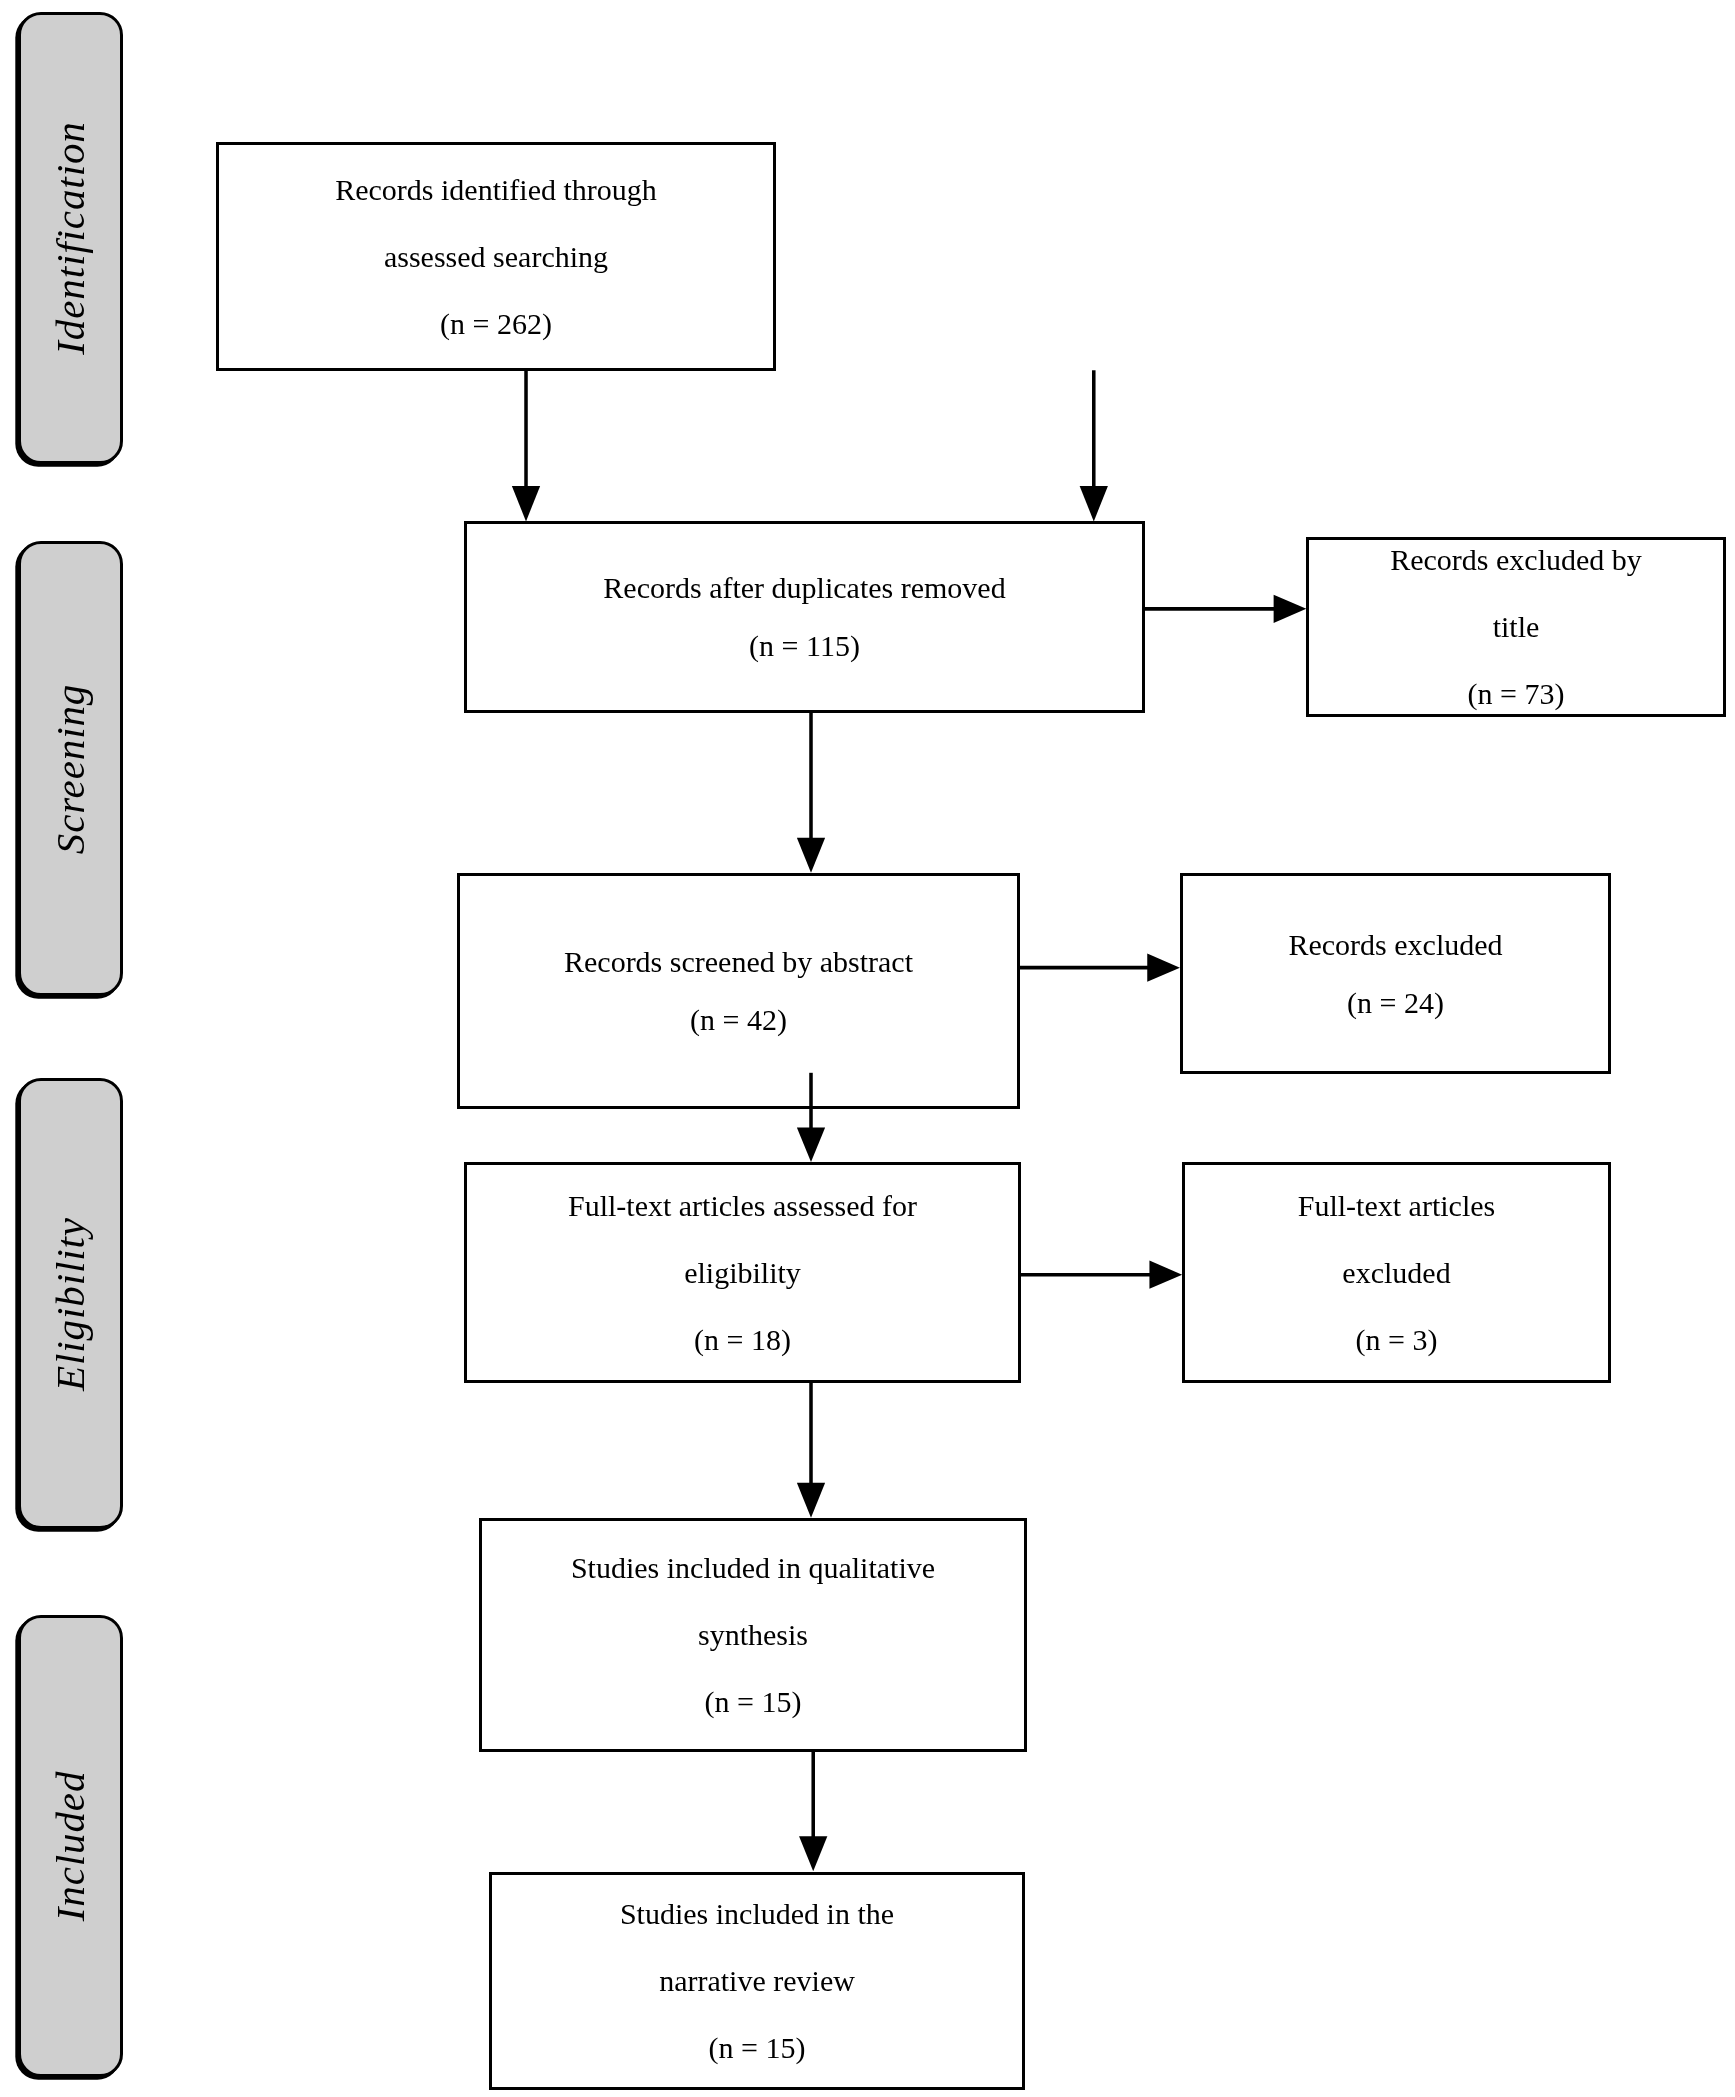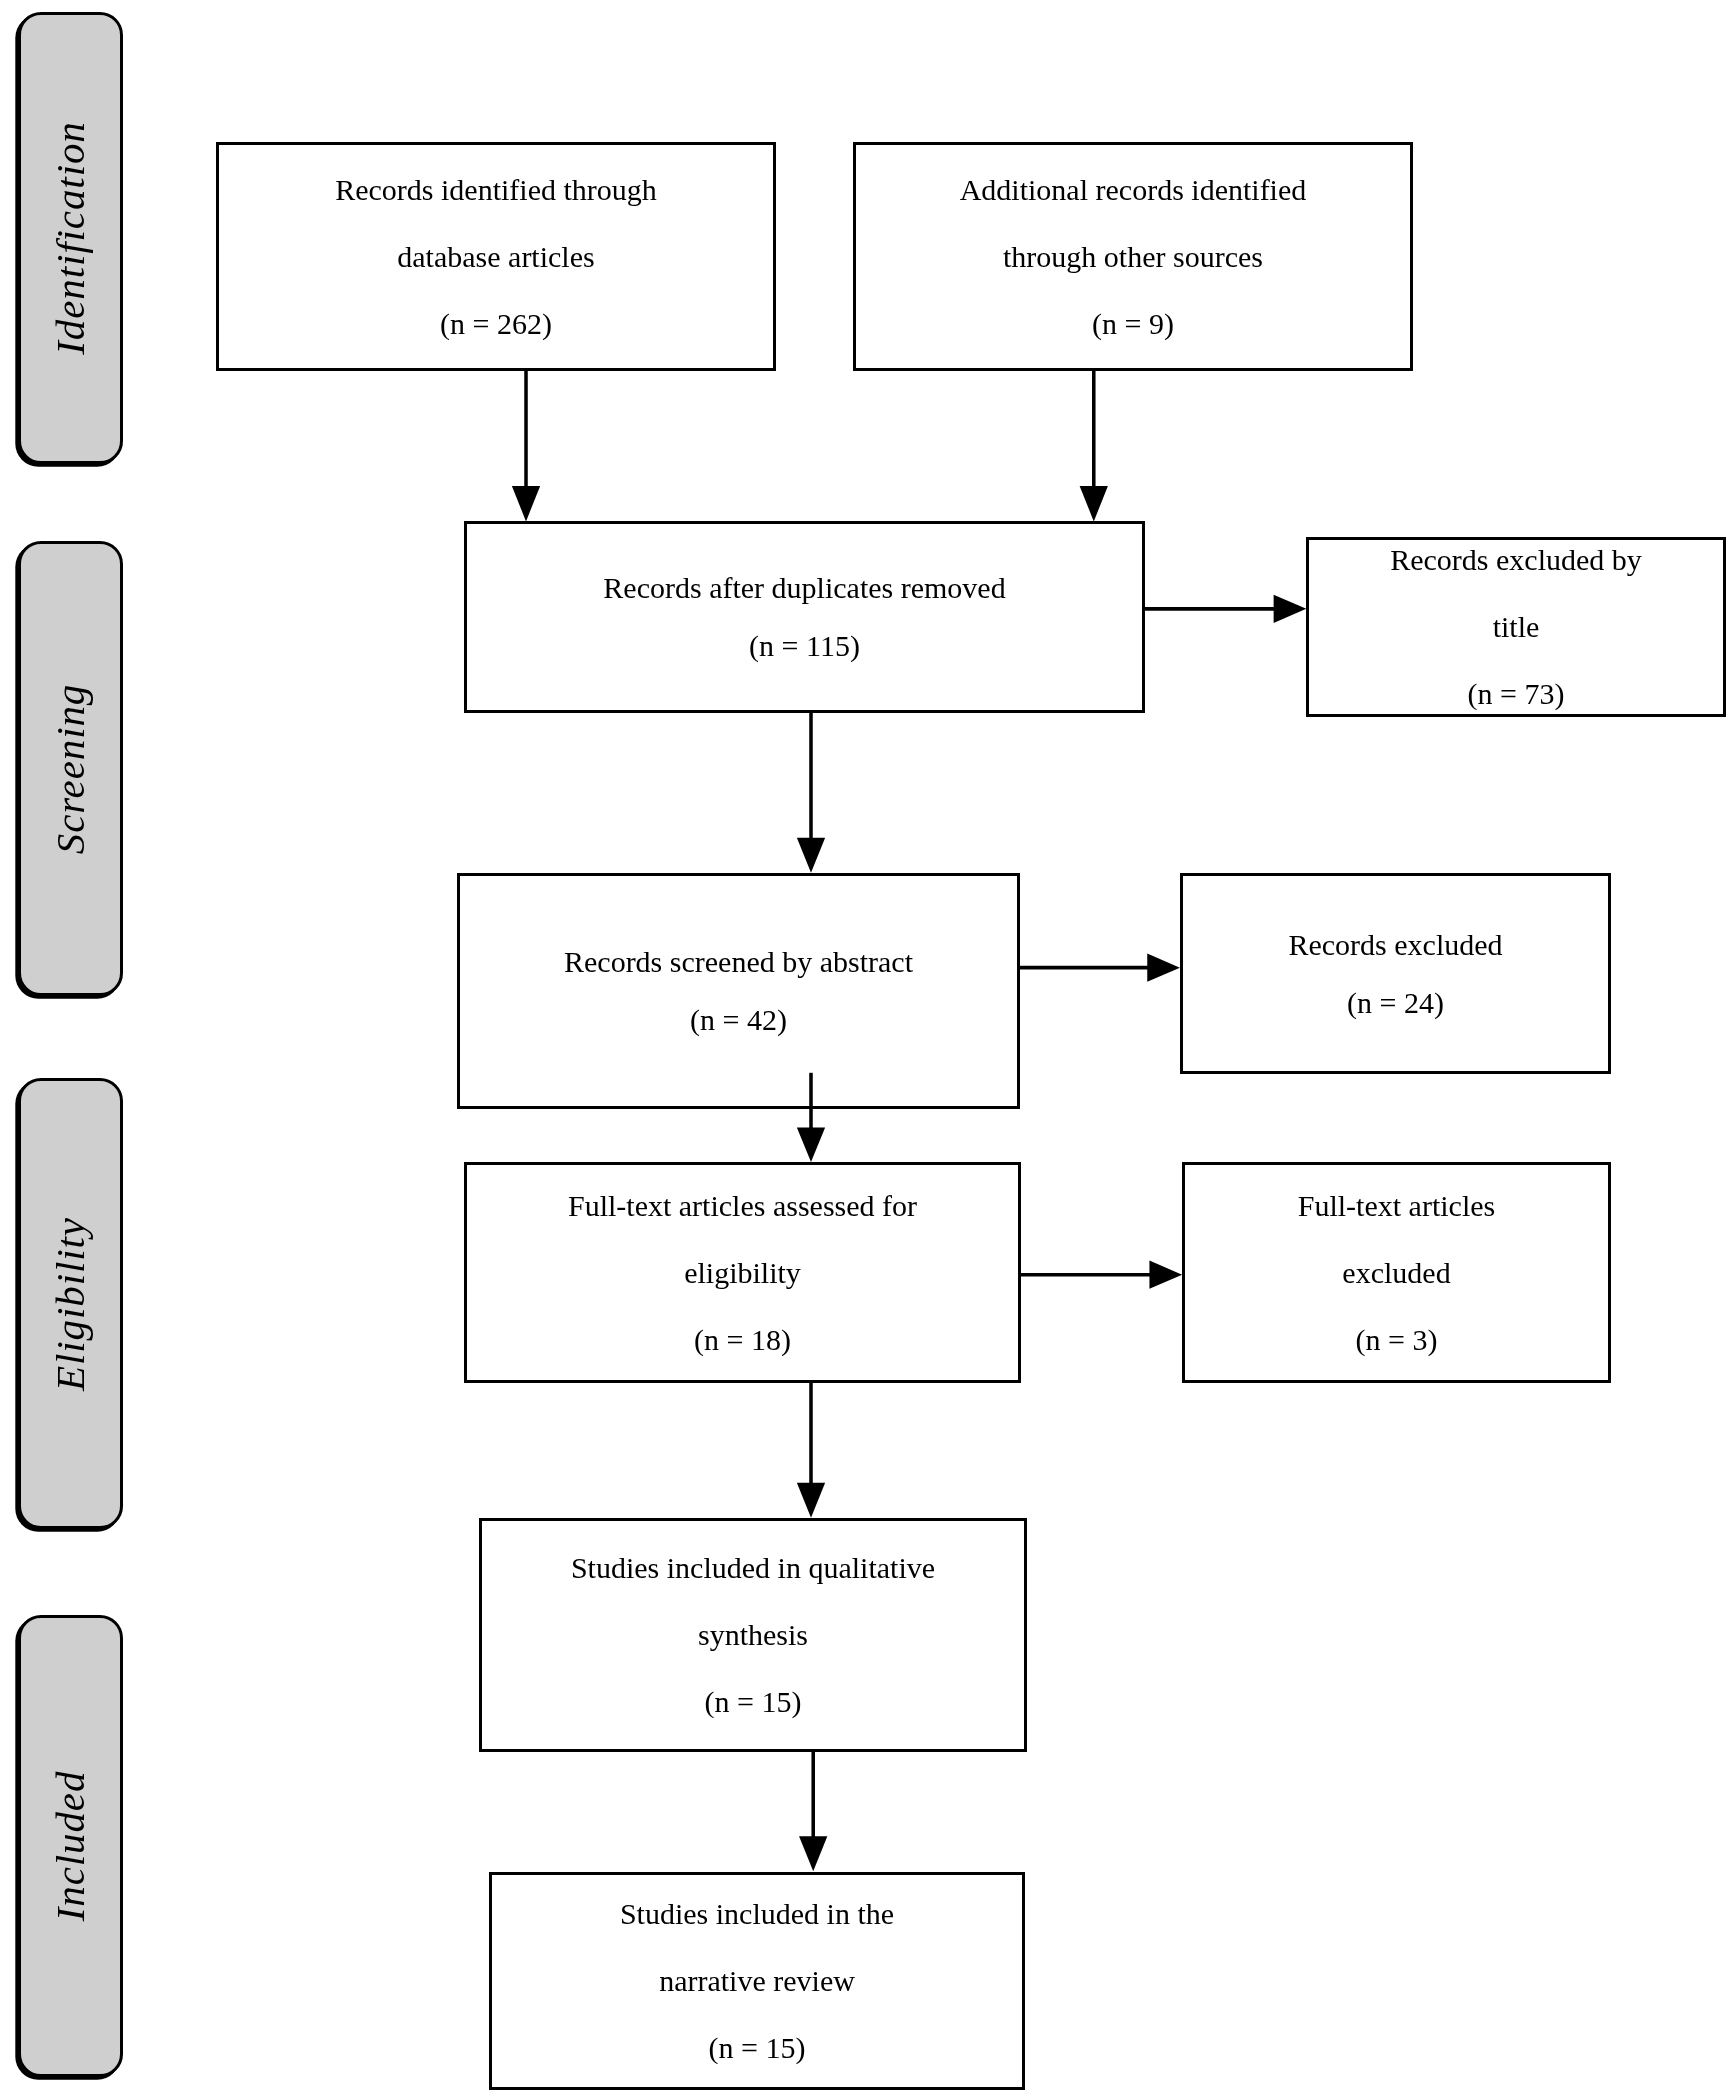--- a/index.html
+++ b/index.html
@@ -80,29 +80,24 @@
   </div>
   <div class="stage" style="top:1078px;height:451px">
     <span class="stage-label">Eligibility</span>
   </div>
   <div class="stage" style="top:1615px;height:462px">
     <span class="stage-label">Included</span>
   </div>
 
   <div class="flow-box" style="left:216px;top:142px;width:560px;height:229px">
     <div class="line">Records identified through</div>
-    <div class="line">database articles</div>
+    <div class="line">assessed searching</div>
     <div class="line">(n = 262)</div>
   </div>
 
-  <div class="flow-box" style="left:853px;top:142px;width:560px;height:229px">
-    <div class="line">Additional records identified</div>
-    <div class="line">through other sources</div>
-    <div class="line">(n = 9)</div>
-  </div>
 
   <div class="flow-box two" style="left:464px;top:521px;width:681px;height:192px">
     <div class="line">Records after duplicates removed</div>
     <div class="line">(n = 115)</div>
   </div>
 
   <div class="flow-box" style="left:1306px;top:537px;width:420px;height:180px">
     <div class="line">Records excluded by</div>
     <div class="line">title</div>
     <div class="line">(n = 73)</div>

